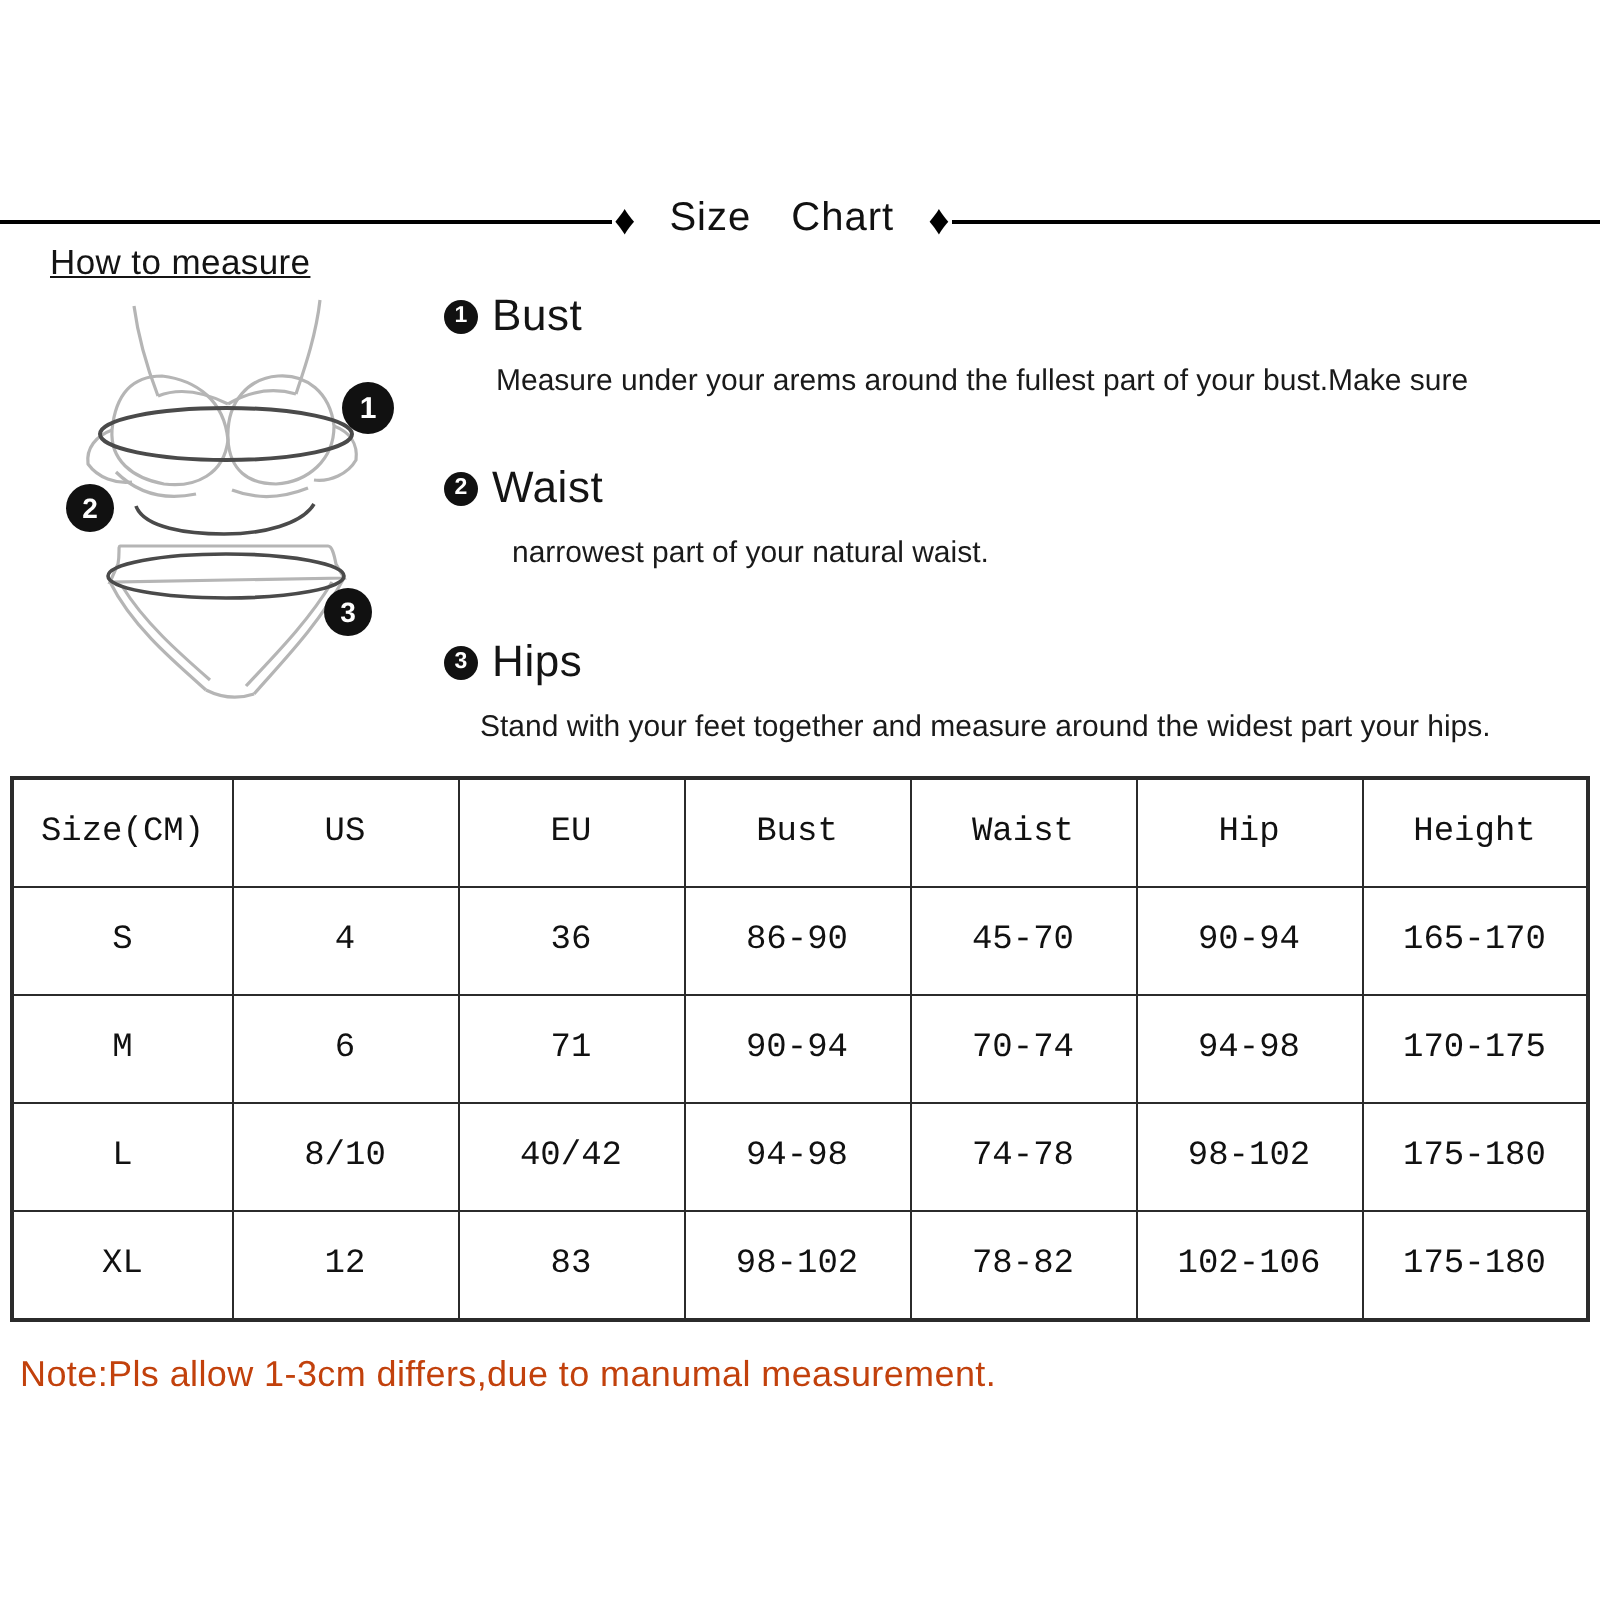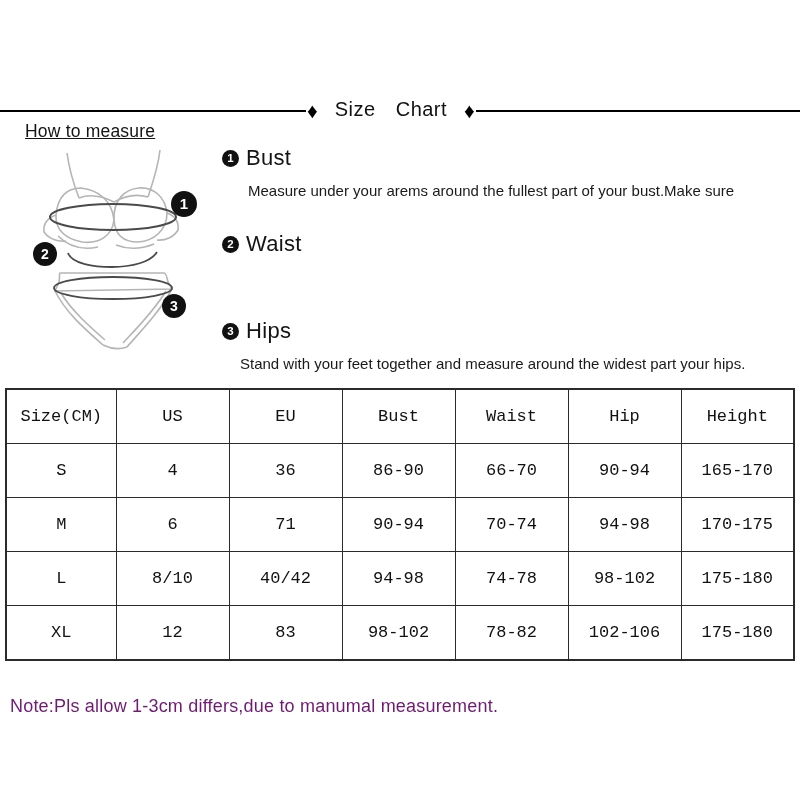--- a/index.html
+++ b/index.html
@@ -52,23 +52,22 @@
     font-family:"Liberation Mono", monospace;font-size:17px;color:#111;
     border:2px solid #2b2b2b;
   }
   .size-table th,.size-table td{
     border:1.5px solid #2b2b2b;text-align:center;vertical-align:middle;
     height:53px;padding:0;font-weight:normal;margin-left:44px;
   }
   .col-size{width:110px;}
   
   .note{
-    position:absolute;left:10px;top:677px;font-size:18px;color:#701a75;
+    position:absolute;left:10px;top:677px;font-size:18px;color:#c2410c;
     letter-spacing:0.2px;
-    margin-top:19px;
   }
 </style>
 </head>
 <body>
 
 <div class="title-rule">
   <span class="rule rule-left"></span>
   <span class="diamond">♦</span>
   <span class="page-title">Size Chart</span>
   <span class="diamond">♦</span>
@@ -132,20 +131,21 @@
     <div>Measure under your arems around the fullest part of your bust.Make sure</div>
   </div>
 </div>
 
 <div class="section sec-waist">
   <div class="sec-head">
     <span class="step-badge">2</span>
     <span class="sec-title">Waist</span>
   </div>
   <div class="sec-body">
+    <div class="line-indent">narrowest part of your natural waist.</div>
   </div>
 </div>
 
 <div class="section sec-hips">
   <div class="sec-head">
     <span class="step-badge">3</span>
     <span class="sec-title">Hips</span>
   </div>
   <div class="sec-body">
     <div>Stand with your feet together and measure around the widest part your hips.</div>
@@ -172,21 +172,21 @@
       <th>Hip</th>
       <th>Height</th>
     </tr>
   </thead>
   <tbody>
     <tr>
       <td>S</td>
       <td>4</td>
       <td>36</td>
       <td>86-90</td>
-      <td>66-70</td>
+      <td>45-70</td>
       <td>90-94</td>
       <td>165-170</td>
     </tr>
     <tr>
       <td>M</td>
       <td>6</td>
       <td>71</td>
       <td>90-94</td>
       <td>70-74</td>
       <td>94-98</td>

